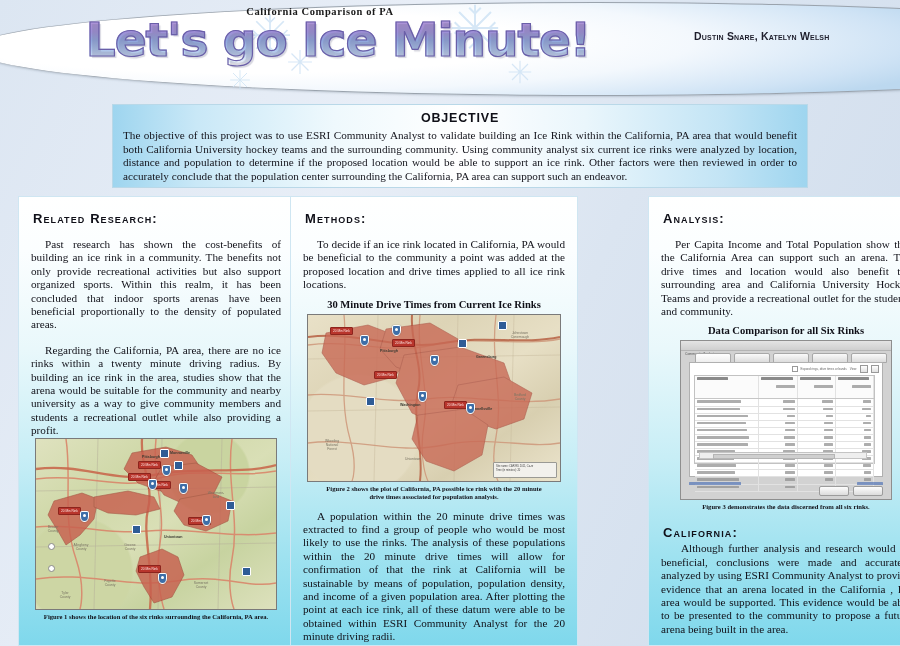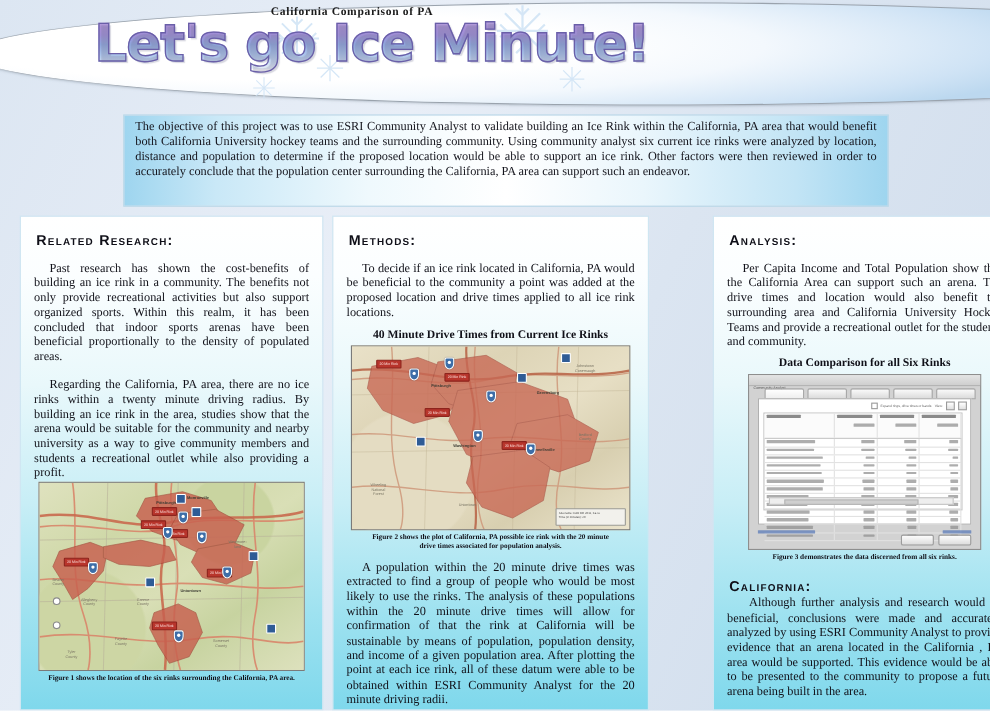--- a/index.html
+++ b/index.html
@@ -57,21 +57,21 @@
     text-align:justify;color:#14141c;
   }
   
   .col{
     position:absolute;top:196px;height:450px;
     background:linear-gradient(180deg,#ffffff 0%,#fbfeff 12%,#e9f8fb 34%,#c8eef6 58%,#9fe2f0 80%,#7fd8ec 100%);
     border:1px solid #cfe6f2;box-sizing:border-box;
     overflow:hidden;
   }
   .col-left{left:18px;width:276px;}
-  .col-mid{left:302px;width:288px;}
+  .col-mid{left:290px;width:288px;}
   .col-right{left:648px;width:276px;}
   .sec-head{
     font-family:"Liberation Sans",sans-serif;font-weight:bold;
     font-size:13px;letter-spacing:1.1px;color:#0f0f18;
     font-variant:small-caps;
     margin:14px 0 0 14px;
   }
   .para{
     margin:12px 12px 0 12px;font-size:11.2px;line-height:13.4px;
     text-align:justify;text-indent:14px;color:#111119;
@@ -185,24 +185,26 @@
       <g transform="translate(240,80) scale(.7)">
         <path d="M0,-14 L0,14 M-14,0 L14,0 M-10,-10 L10,10 M-10,10 L10,-10"></path>
       </g>
     </g>
   </svg>
 
   <div class="uni">California Comparison of PA</div>
   <div class="ptitle">Let's go Ice Minute!</div>
 
   <div class="authors">
+    <div>Dustin Snare, Katelyn Welsh</div>
   </div>
 </div>
 
 <div class="objective">
+  <div class="obj-title">OBJECTIVE</div>
   <div class="obj-body">The objective of this project was to use ESRI Community Analyst to validate building an Ice Rink within the California, PA area that would benefit both California University hockey teams and the surrounding community.  Using community analyst six current ice rinks were analyzed by location, distance and population to determine if the proposed location would be able to support an ice rink. Other factors were then reviewed in order to accurately conclude that the population center surrounding the California, PA area can support such an endeavor.</div>
 </div>
 
 <div class="col col-left">
   <div class="sec-head">Related Research:</div>
   <div class="para">Past research has shown the cost-benefits of building an ice rink in a community. The benefits not only provide recreational activities but also support organized sports. Within this realm, it has been concluded that indoor sports arenas have been beneficial proportionally to the density of populated areas.</div>
   <div class="para">Regarding the California, PA area, there are no ice rinks within a twenty minute driving radius. By building an ice rink in the area, studies show that the arena would be suitable for the  community and nearby university as a way to give  community members and students a recreational outlet while also providing a profit.</div>
 
 
   <div class="map-wrap map1">
@@ -264,21 +266,21 @@
   </div>
 
   <div class="fig-cap">Figure 1 shows the location of the six rinks surrounding the California, PA area.</div>
 </div>
 
 <div class="col col-mid">
   <div class="sec-head">Methods:</div>
   <div class="para">To decide if an ice rink located in California, PA would be beneficial to the community a point was added at the proposed location and drive times applied to all ice rink locations.</div>
 
   <div class="fig-title">
-    <div>40 Minute Drive Times from Current Ice Rinks</div>
+    <div>30 Minute Drive Times from Current Ice Rinks</div>
   </div>
 
   <div class="map-wrap map2">
     <div class="map-bg-tan"></div>
     <svg class="rds" viewBox="0 0 252 166" preserveAspectRatio="none">
       <g stroke="#c4b79a" stroke-width=".6" fill="none" opacity=".75">
         <path d="M0,44 L252,40 M0,96 L252,92 M70,0 L66,166 M150,0 L146,166 M206,0 L202,166"></path>
       </g>
       <g stroke="#cf9b7e" stroke-width="1.3" fill="none" opacity=".9">
         <path d="M0,30 C46,24 84,40 124,30 C164,20 210,32 252,24"></path>

